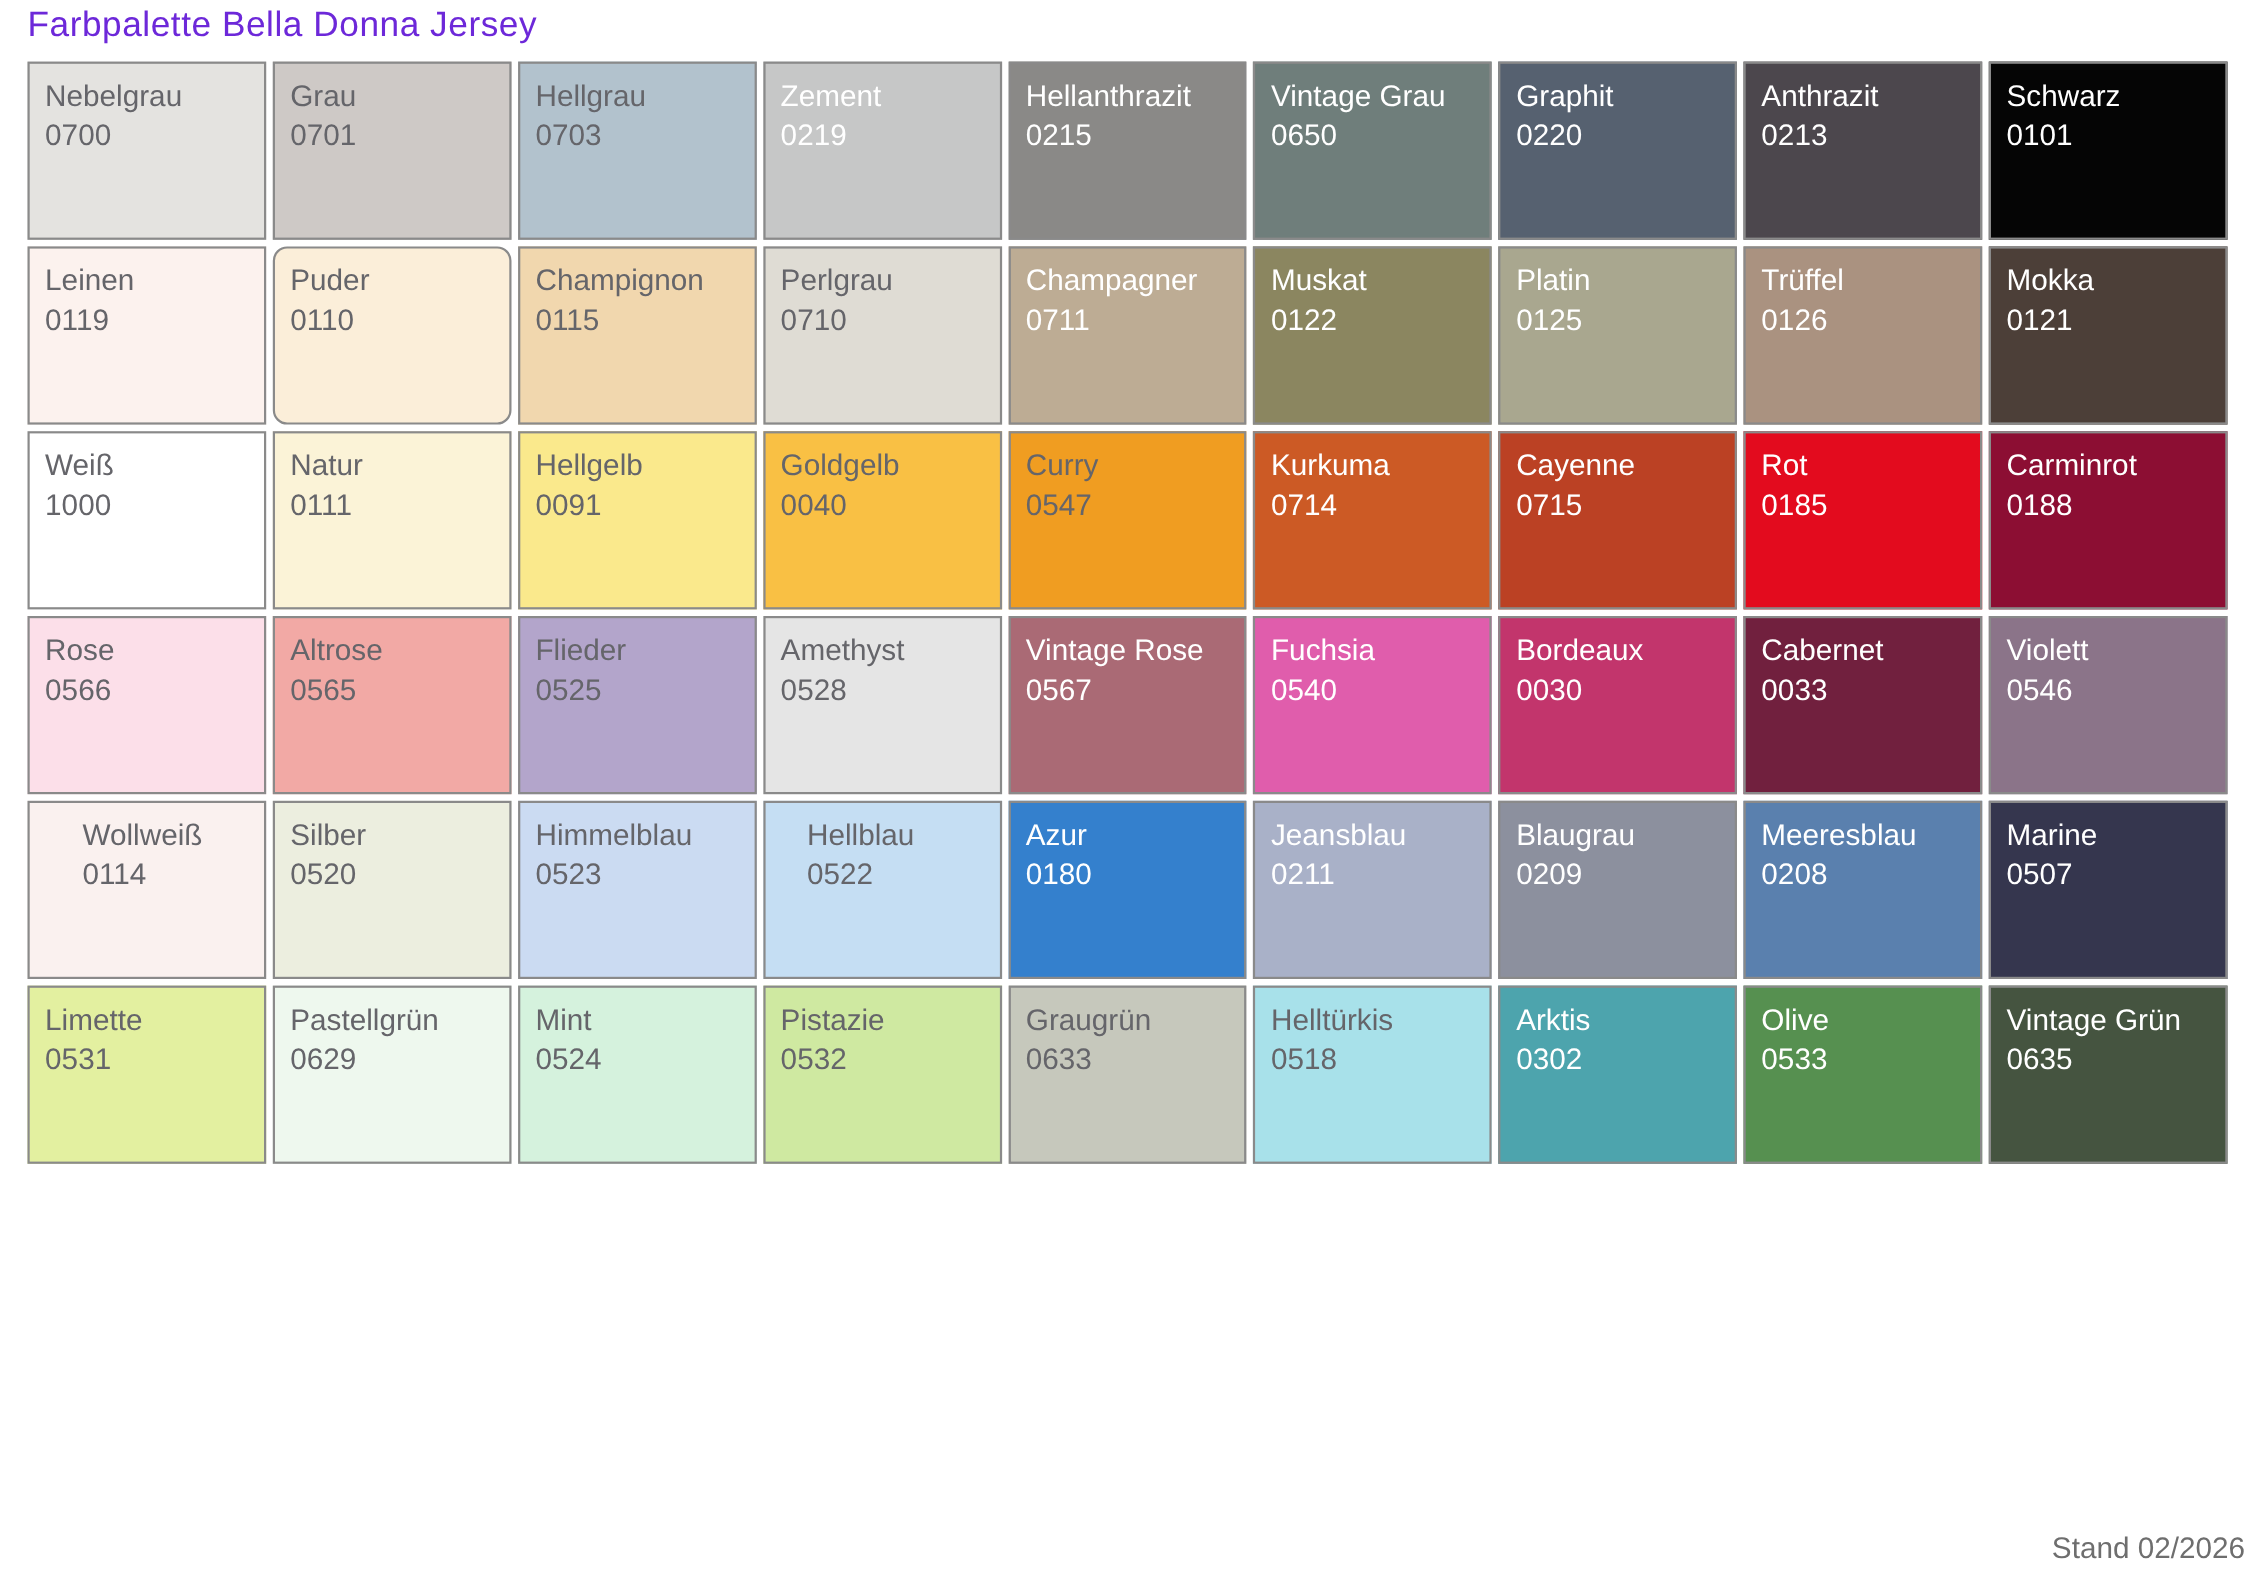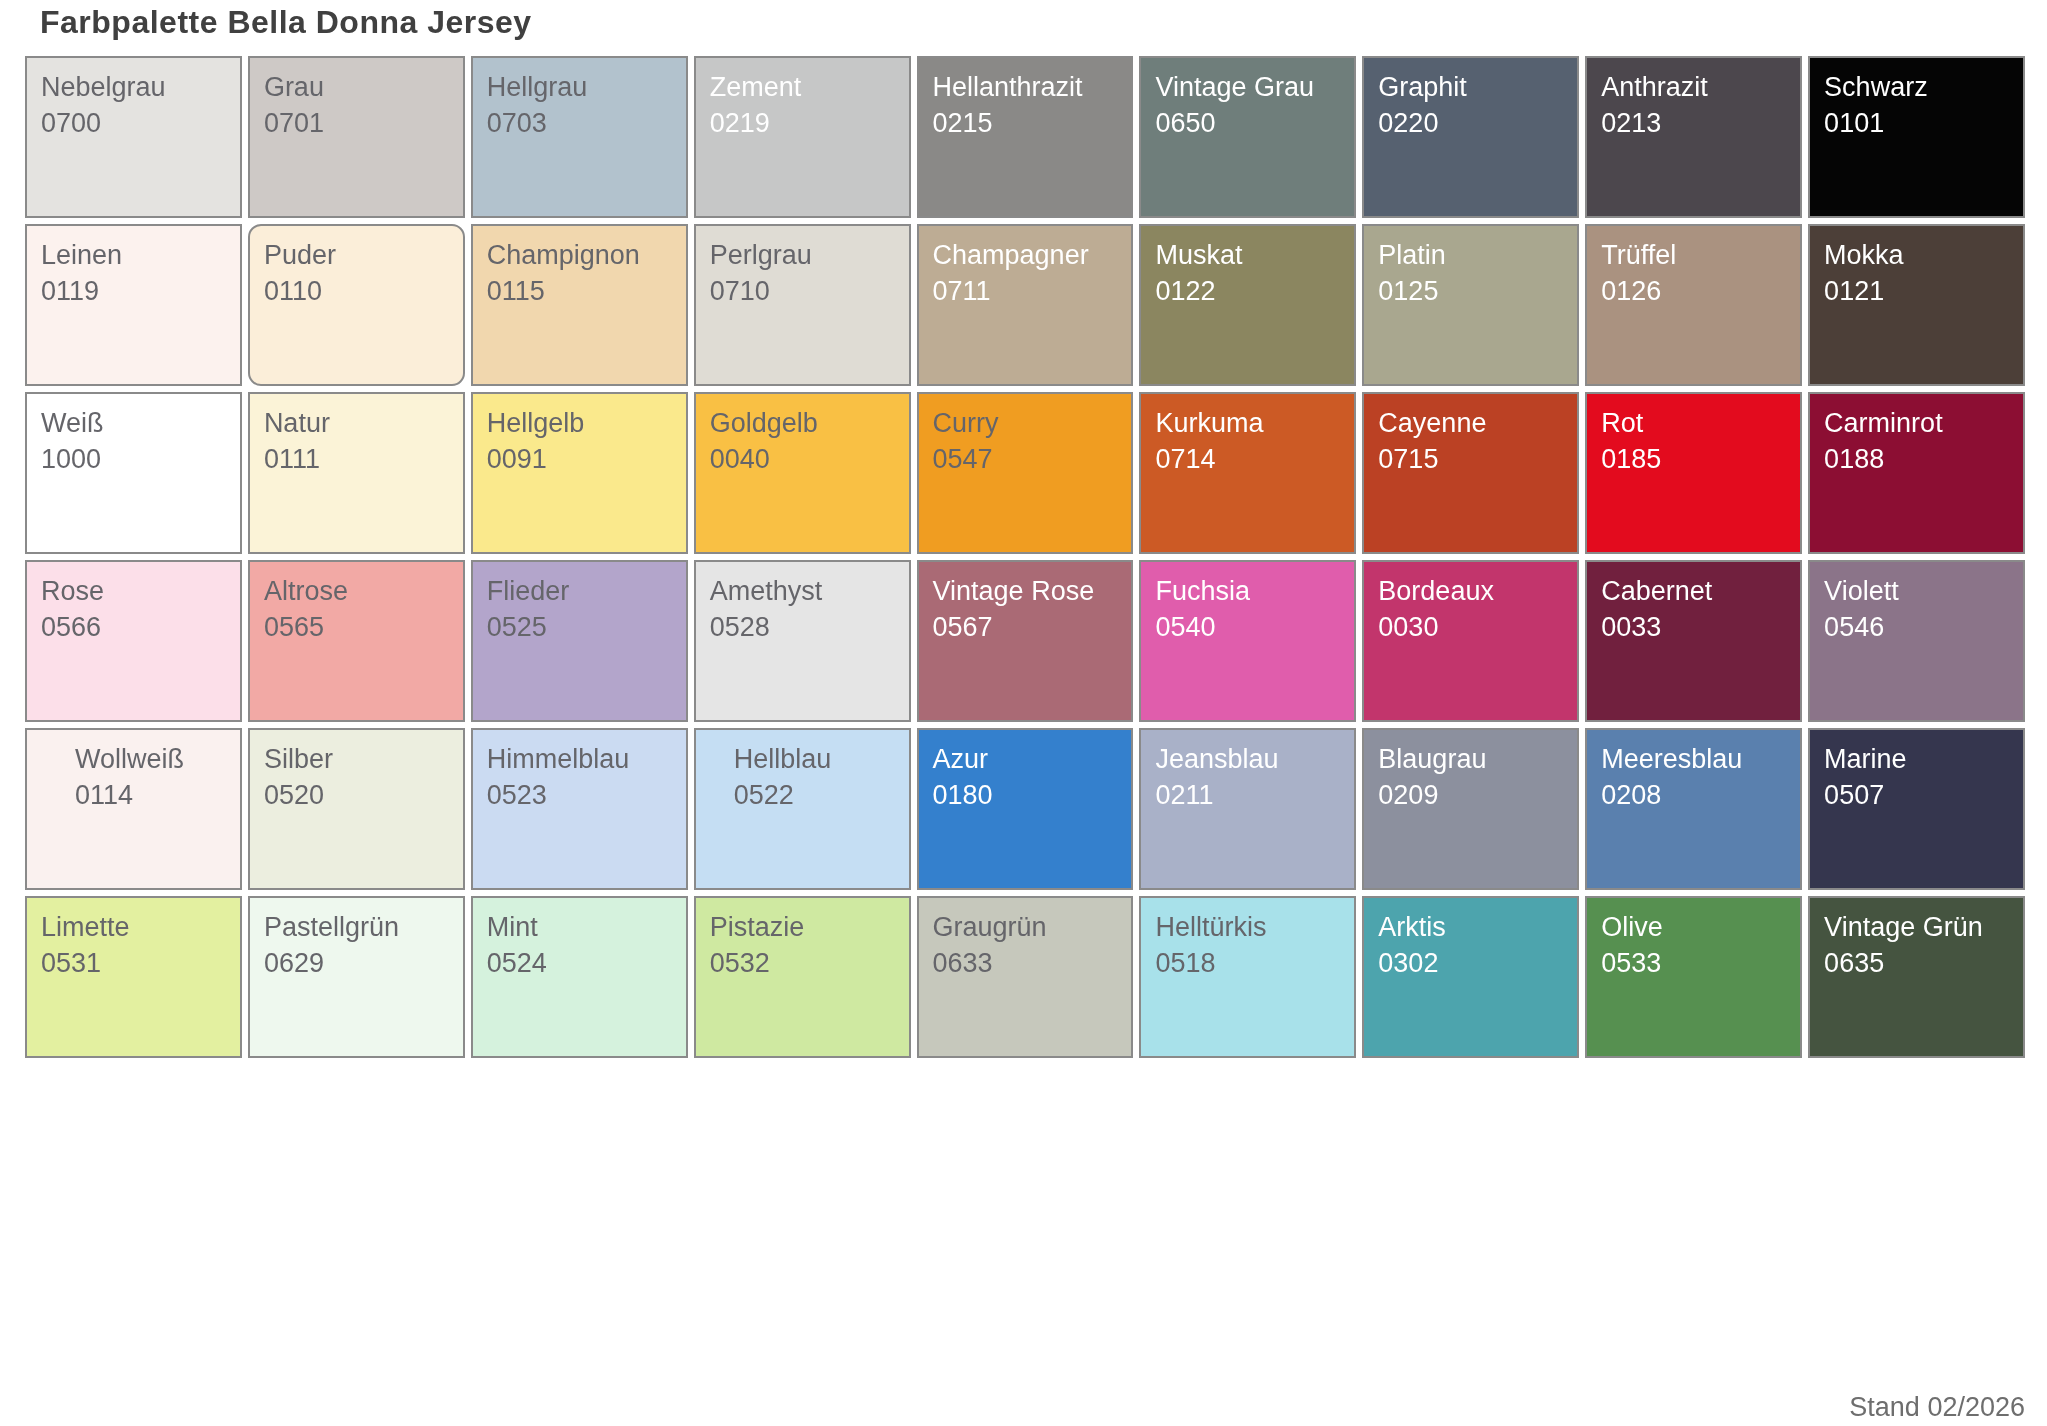--- a/index.html
+++ b/index.html
@@ -9,24 +9,24 @@
     font-family: "Liberation Sans", "DejaVu Sans", sans-serif;
     overflow: hidden;
   }
   .page {
     position: relative;
     width: 2047px; height: 1426px;
     background: #ffffff;
   }
   .title {
     position: absolute;
-    left: 40px; top: 4px;
+    left: 25px; top: 4px;
     font-size: 32px;
-    font-weight: 700;
-    color: #404040;
+    font-weight: 400;
+    color: #6d28d9;
     letter-spacing: 0.5px;
   }
   .grid {
     position: absolute;
     left: 25px; top: 56px;
     width: 2000px; height: 1002px;
     display: grid;
     grid-template-columns: repeat(9, 1fr);
     grid-template-rows: repeat(6, 1fr);
     gap: 6px;
@@ -37,21 +37,21 @@
     padding: 12px 0 0 14px;
     font-size: 27px;
     line-height: 1.32;
     font-weight: 400;
   }
   .cell.dark-text  { color: #65656a; }
   .cell.light-text { color: #ffffff; }
   .cell .line { display: block; white-space: nowrap; }
   .footer {
     position: absolute;
-    right: 22px; top: 1392px;
+    right: 6px; top: 1392px;
     font-size: 27px;
     color: #6e6e6e;
   }
 </style>
 </head>
 <body>
 
 <div class="page">
   <div class="title">Farbpalette Bella Donna Jersey</div>
 

